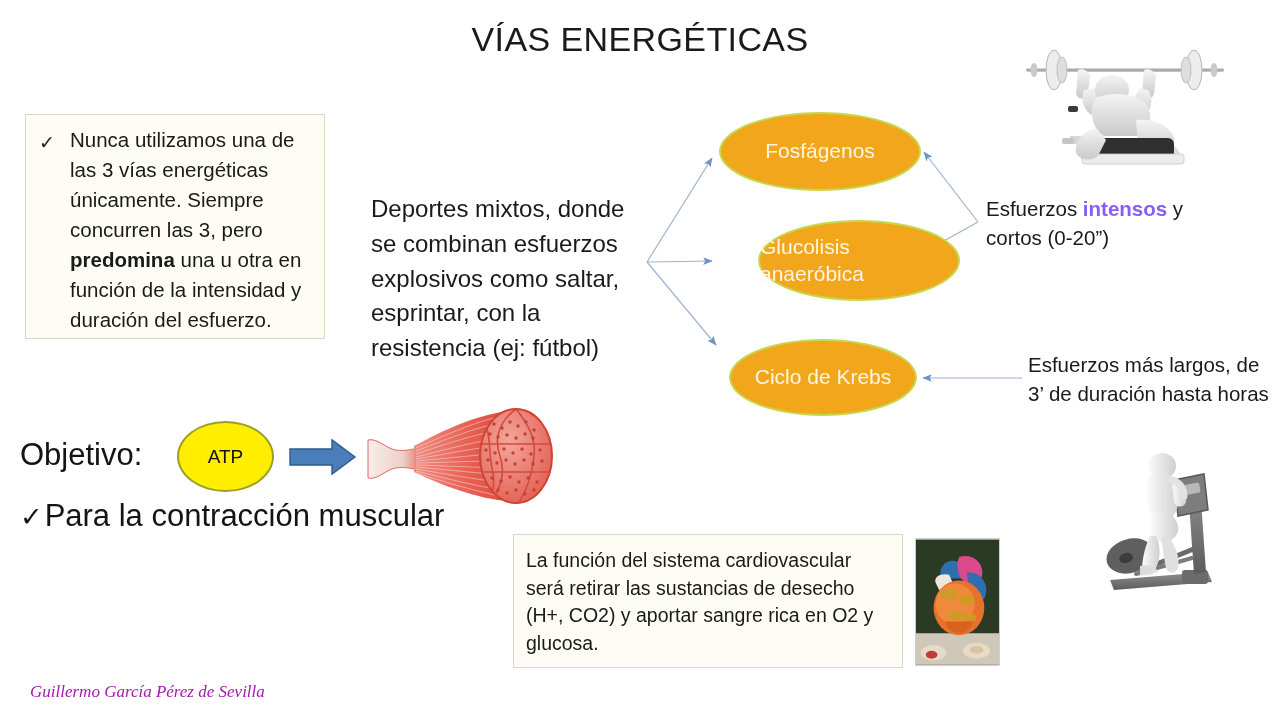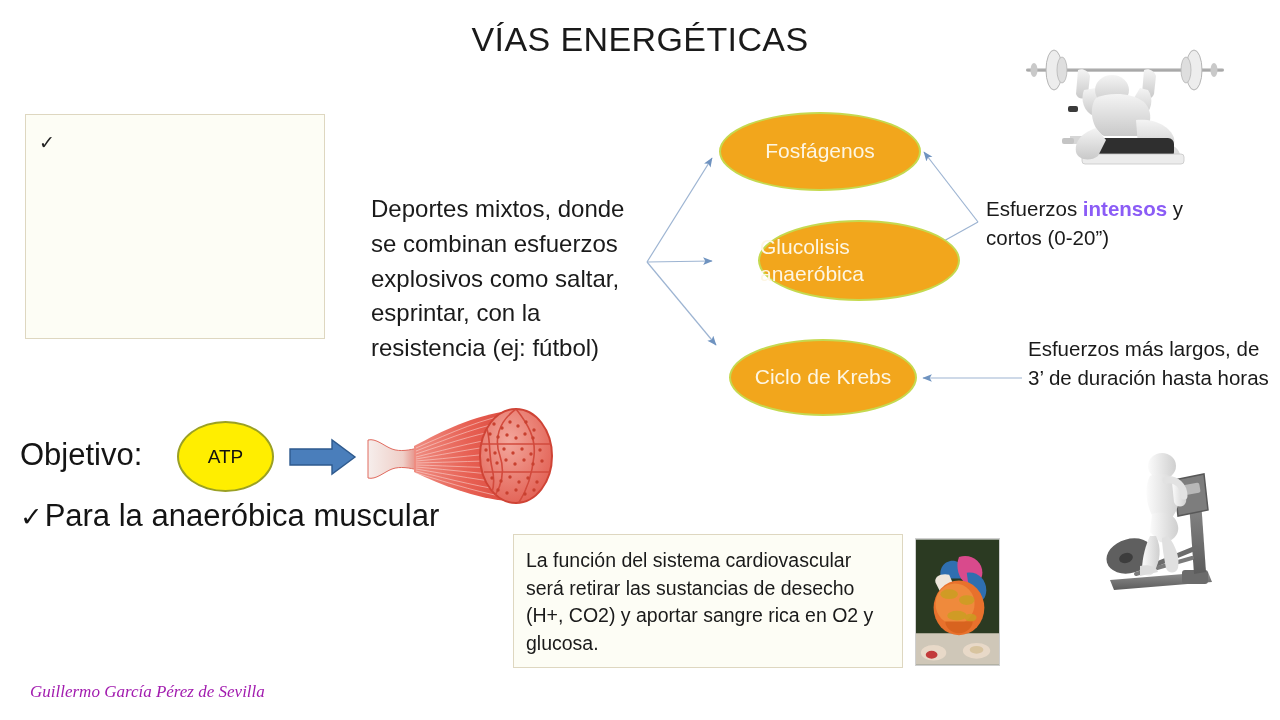--- a/index.html
+++ b/index.html
@@ -148,21 +148,21 @@
 
   
   .annot {
     position: absolute;
     font-size: 20.5px;
     line-height: 1.42;
     color: #1a1a1a;
   }
   #annot-intensos { left: 986px; top: 194px; width: 250px; }
   #annot-intensos .hi { color: #8b5cf6; font-weight: bold; }
-  #annot-largos { left: 1028px; top: 334px; width: 250px; }
+  #annot-largos { left: 1028px; top: 350px; width: 250px; }
 
   
   #footer-author {
     position: absolute;
     left: 30px;
     top: 682px;
     font-family: "Liberation Serif", serif;
     font-style: italic;
     font-size: 17px;
     color: #a21caf;
@@ -186,20 +186,21 @@
 </style>
 </head>
 <body>
 
 <div id="slide">
 
   <div id="slide-title">VÍAS ENERGÉTICAS</div>
 
   <div class="callout" id="box-vias">
     <span class="tick">✓</span>
+    <div class="body"><span>Nunca utilizamos una de las 3 vías energéticas únicamente. Siempre concurren las 3, pero </span><b>predomina</b><span> una u otra en función de la intensidad y duración del esfuerzo.</span></div>
   </div>
 
   <div id="para-mixtos">Deportes mixtos, donde se combinan esfuerzos explosivos como saltar, esprintar, con la resistencia (ej: fútbol)</div>
 
   <svg class="svg-layer" viewBox="0 0 1280 720">
     <defs>
       <marker id="ah" markerWidth="9" markerHeight="9" refX="7.4" refY="3.2" orient="auto">
         <path d="M0,0 L8,3.2 L0,6.4 L1.8,3.2 Z" fill="#6f93c0"></path>
       </marker>
     </defs>
@@ -231,21 +232,21 @@
   <div id="objetivo-label">Objetivo:</div>
 
   <div id="atp-ellipse">
     <span>ATP</span>
   </div>
 
   <svg class="art" style="left:288px; top:437px; width:70px; height:40px;" viewBox="0 0 70 40">
     <path d="M2,12 L44,12 L44,3 L67,20 L44,37 L44,28 L2,28 Z" fill="#4a7ebb" stroke="#2e5a8e" stroke-width="1.4"></path>
   </svg>
 
-  <div id="objetivo-bullet"><span class="tick">✓</span><span>Para la anaeróbica muscular</span></div>
+  <div id="objetivo-bullet"><span class="tick">✓</span><span>Para la contracción muscular</span></div>
 
   <svg class="art" id="art-muscle" viewBox="0 0 194 110">
     <defs>
       <linearGradient id="tendonGrad" x1="0" y1="0" x2="1" y2="0">
         <stop offset="0%" stop-color="#f6eeec"></stop>
         <stop offset="70%" stop-color="#efcfc8"></stop>
         <stop offset="100%" stop-color="#e4867c"></stop>
       </linearGradient>
       <linearGradient id="bellyGrad" x1="0" y1="0" x2="1" y2="0">
         <stop offset="0%" stop-color="#ef8d82"></stop>

